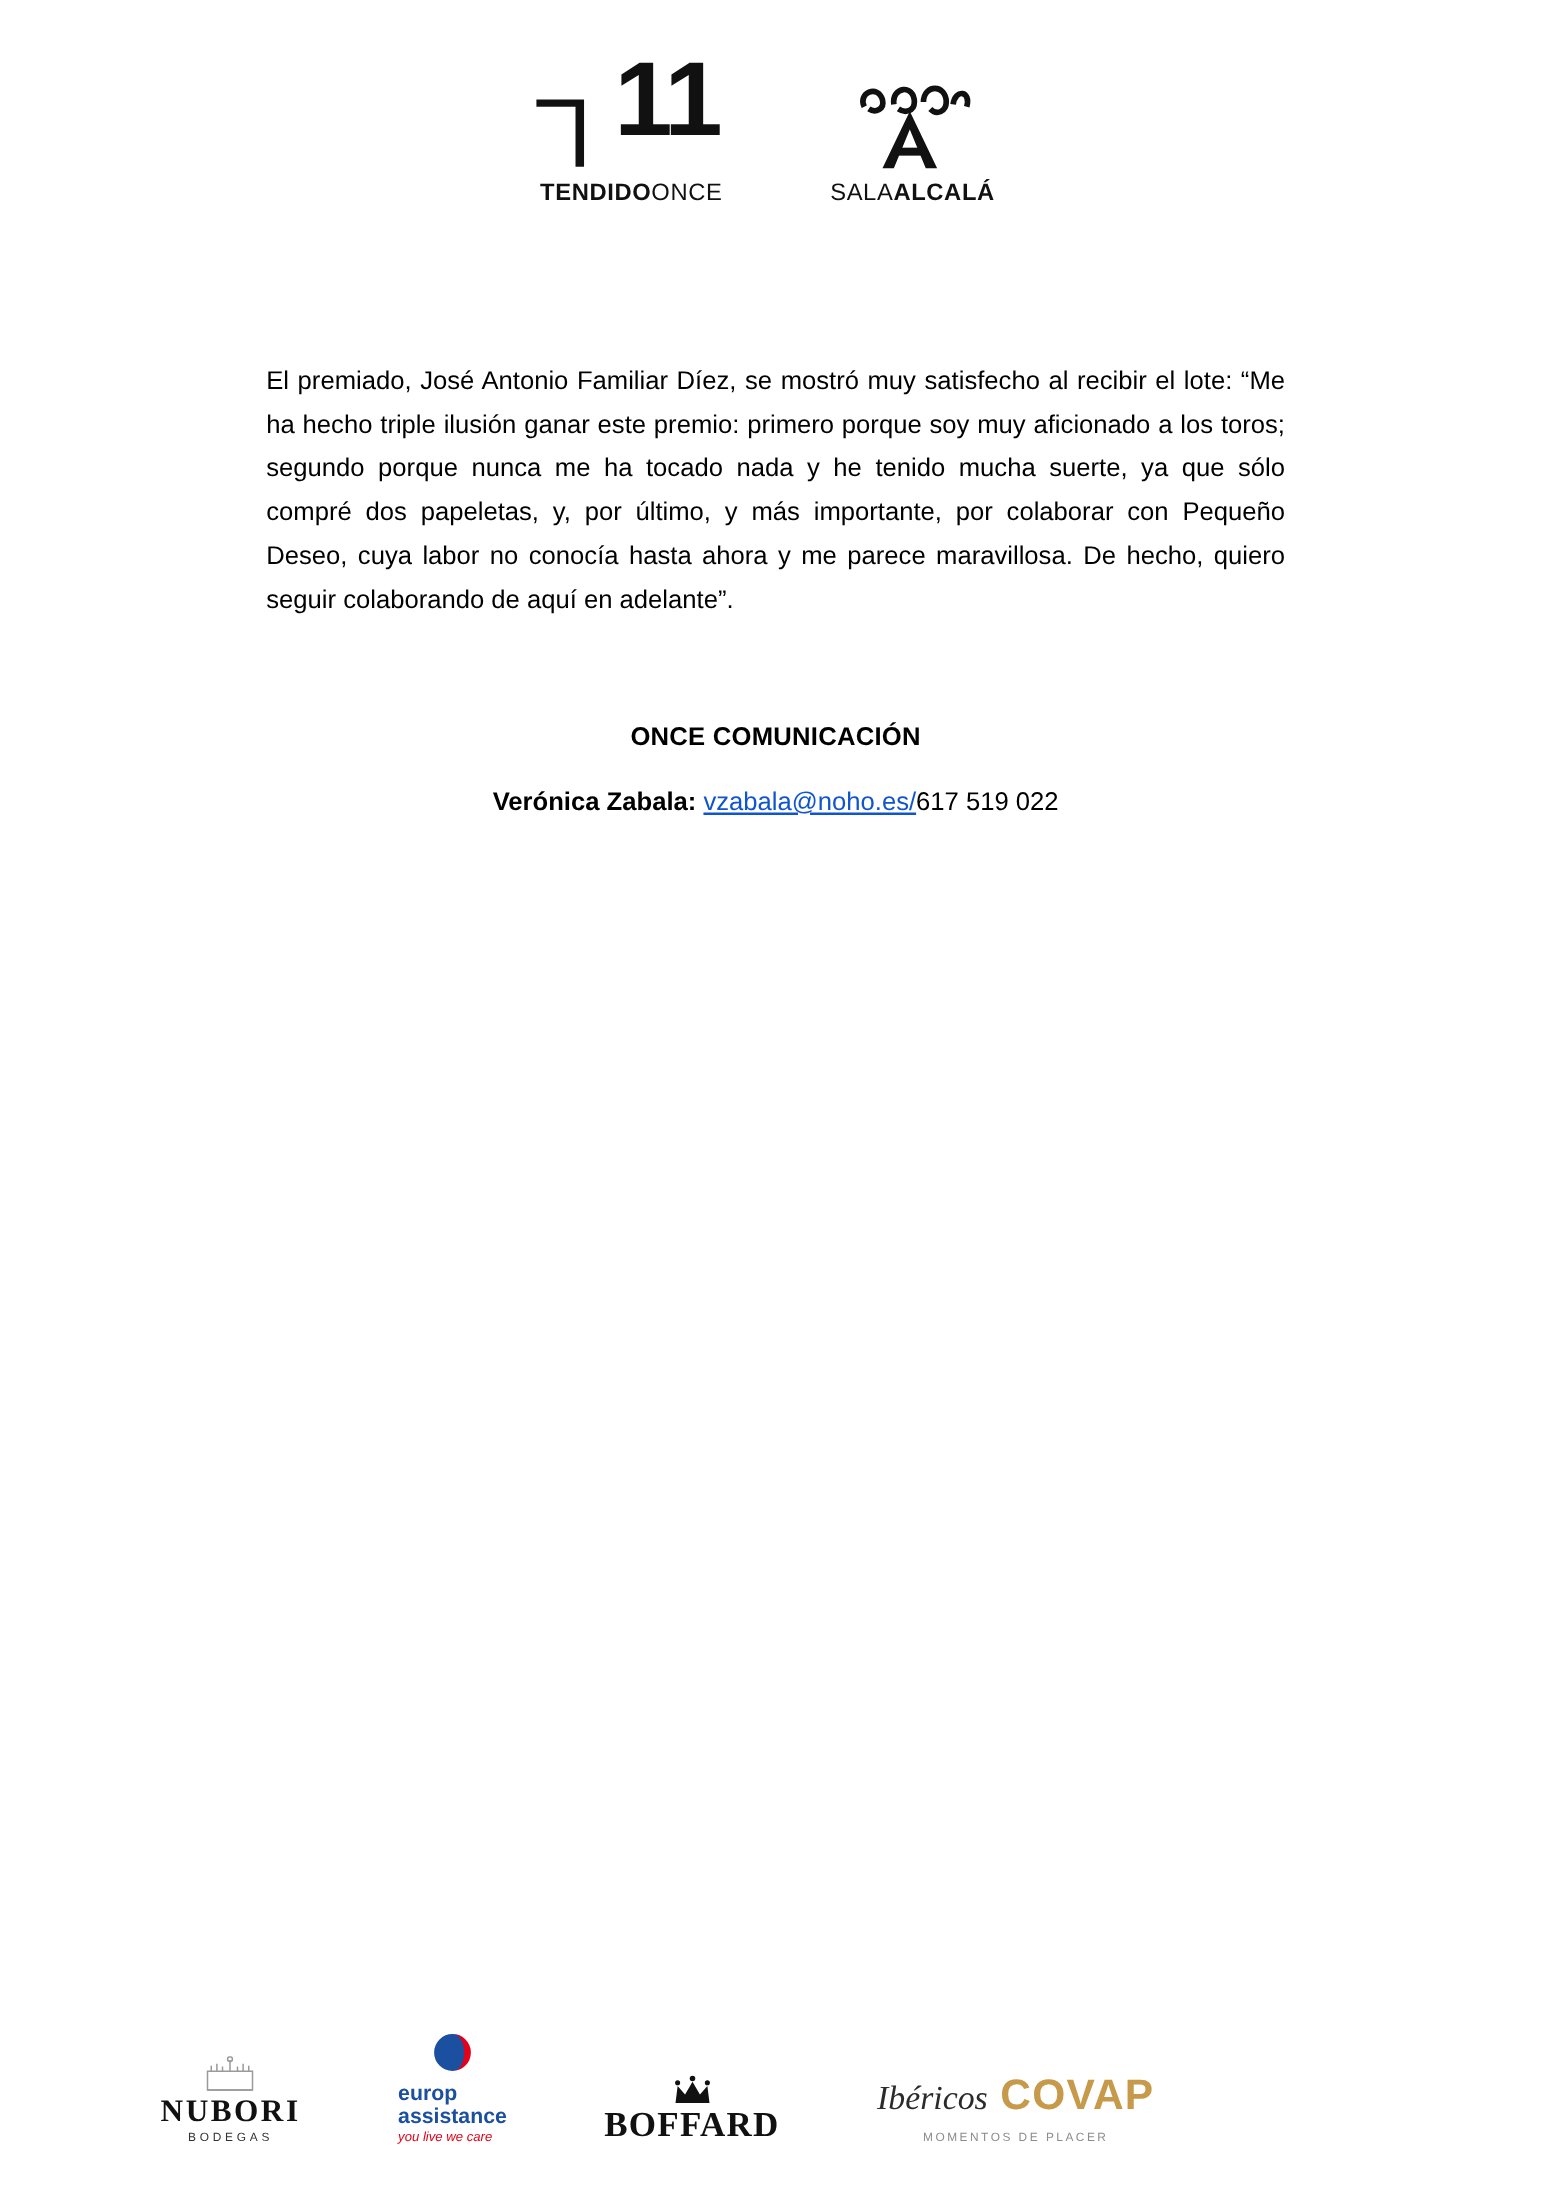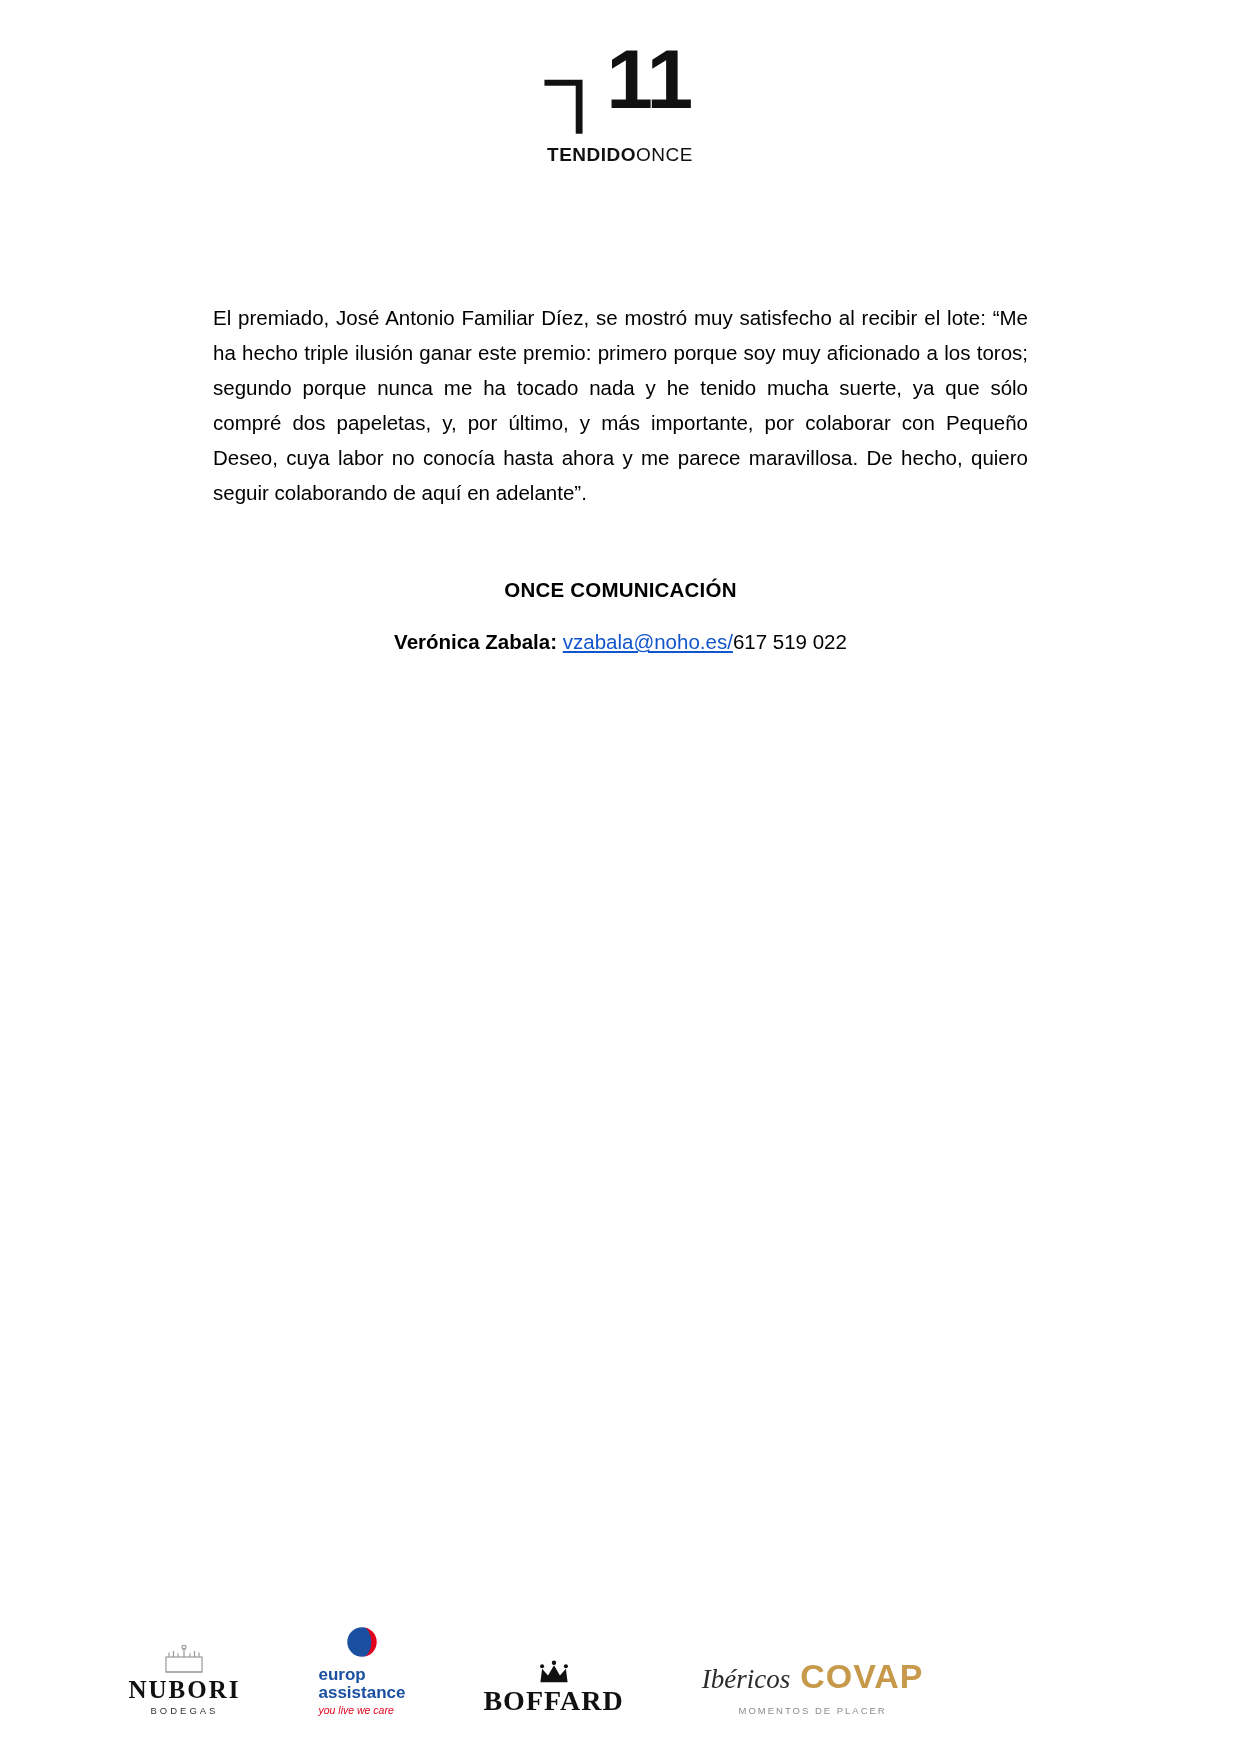--- a/index.html
+++ b/index.html
@@ -78,21 +78,21 @@
     letter-spacing: 0.5px;
     color: #111111;
     white-space: nowrap;
   }
   .logo-sala .word b { font-weight: bold; }
 
   
   .body-copy {
     position: absolute;
     left: 213px;
-    top: 300px;
+    top: 287px;
     width: 815px;
     font-family: "Liberation Sans", sans-serif;
     font-size: 20.5px;
     line-height: 35px;
     text-align: justify;
     text-justify: inter-word;
     color: #000000;
   }
 
   
@@ -221,20 +221,35 @@
 
     <div class="logo-t11">
       <div class="mark">
         <span class="t-glyph">┐</span><span>11</span>
       </div>
       <div class="word">
         <b>TENDIDO</b><span class="light">ONCE</span>
       </div>
     </div>
 
+    <div class="logo-sala">
+      <svg class="sym" viewBox="0 0 120 90">
+        <g fill="none" stroke="#111111" stroke-width="5">
+          <path d="M18 30 C12 18, 30 10, 34 24 C36 32, 28 36, 22 32"></path>
+          <path d="M44 28 C42 12, 62 10, 62 26 C62 34, 54 36, 48 32"></path>
+          <path d="M70 26 C70 10, 90 10, 90 26 C90 34, 82 38, 76 32"></path>
+          <path d="M96 28 C98 14, 112 16, 108 30"></path>
+        </g>
+        <path d="M58 34 L34 84 L44 84 L58 50 L72 84 L82 84 Z" fill="#111111"></path>
+        <rect x="46" y="66" width="26" height="7" fill="#111111"></rect>
+      </svg>
+      <div class="word">
+        <span>SALA</span><b>ALCALÁ</b>
+      </div>
+    </div>
 
   </div>
 
   <div class="body-copy">El premiado, José Antonio Familiar Díez, se mostró muy satisfecho al recibir el lote: “Me ha hecho triple ilusión ganar este premio: primero porque soy muy aficionado a los toros; segundo porque nunca me ha tocado nada y he tenido mucha suerte, ya que sólo compré dos papeletas, y, por último, y más importante, por colaborar con Pequeño Deseo, cuya labor no conocía hasta ahora y me parece maravillosa. De hecho, quiero seguir colaborando de aquí en adelante”.</div>
 
   <div class="signature">
     <div class="org">ONCE COMUNICACIÓN</div>
     <div class="contact">
       <span class="name">Verónica Zabala:</span>
       <a class="email" href="#">vzabala@noho.es/</a><span class="phone">617 519 022</span>

